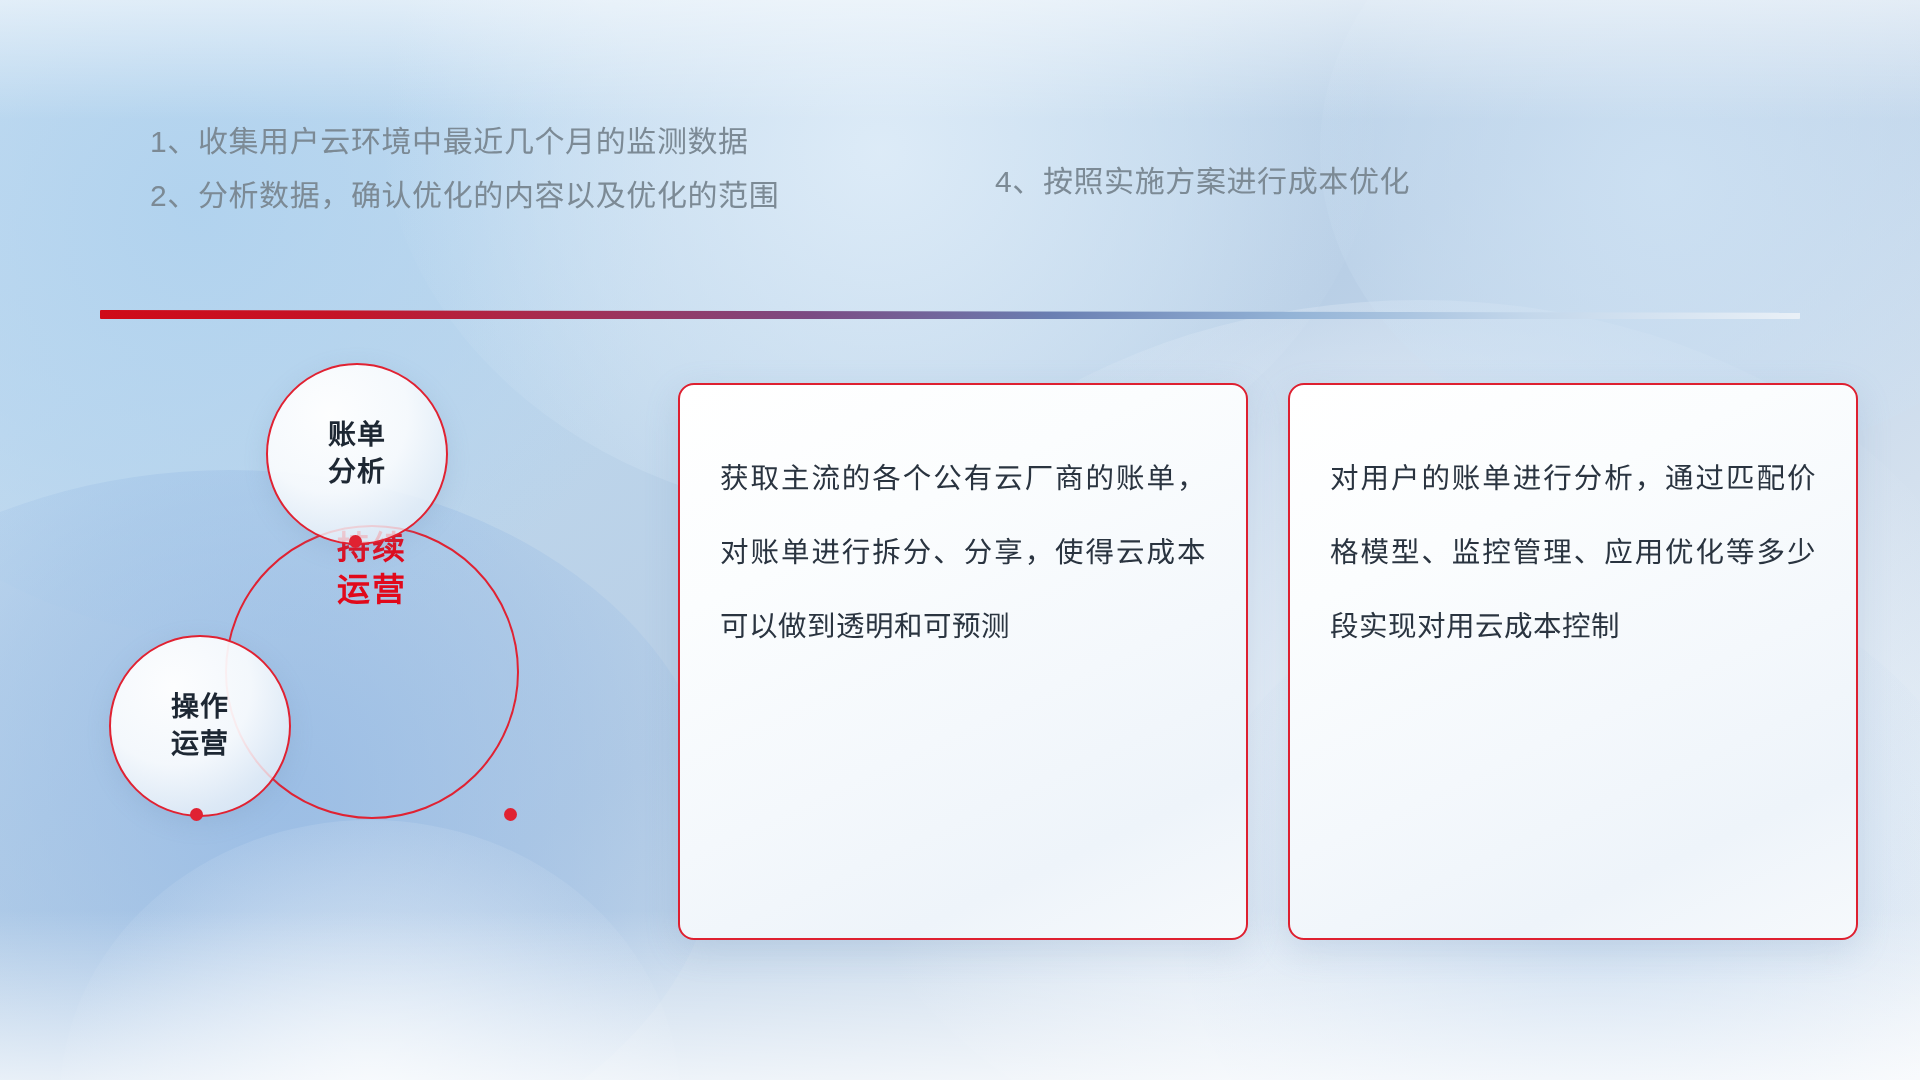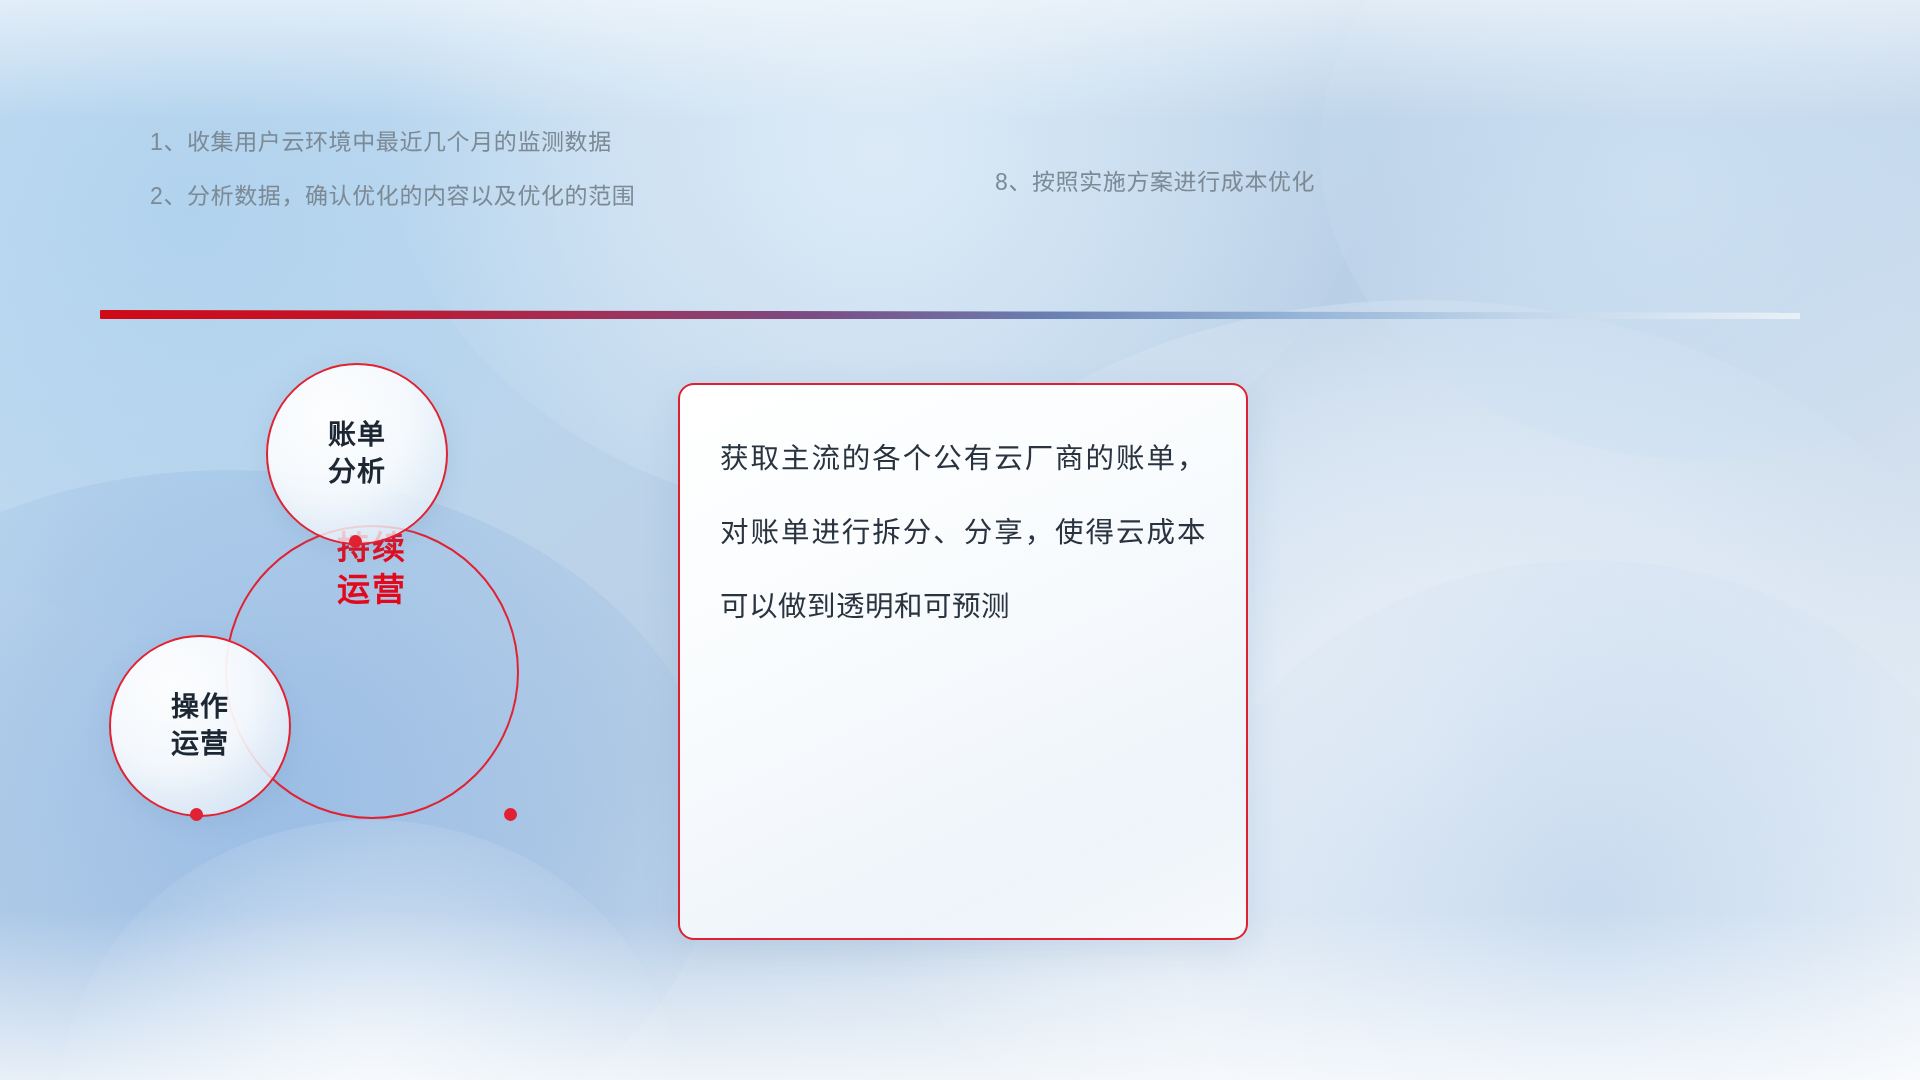--- a/index.html
+++ b/index.html
@@ -78,21 +78,21 @@
     top: 115px;
     width: 740px;
   }
   .steps-right {
     position: absolute;
     left: 995px;
     top: 155px;
     width: 760px;
   }
   .step-line {
-    font-size: 23px;
+    font-size: 30px;
     line-height: 54px;
     color: #7c8a95;
     letter-spacing: 0.6px;
     white-space: nowrap;
   }
 
   
   .divider {
     position: absolute;
     left: 100px;
@@ -179,21 +179,21 @@
     border: 2px solid #de2030;
     border-radius: 16px;
     background: linear-gradient(155deg, #ffffff 0%, #fbfdfe 28%, #f4f8fc 58%, #eef4fa 80%, #f6f9fc 100%);
     box-shadow: 0 10px 34px rgba(110,145,185,0.20);
     overflow: hidden;
   }
   .card-1 { left: 678px; }
   .card-2 { left: 1288px; }
 
   .card-body {
-    padding: 36px 40px 0 40px;
+    padding: 56px 40px 0 40px;
   }
   .card-text {
     font-size: 28.5px;
     line-height: 74px;
     color: #2a3440;
     letter-spacing: 0.5px;
     text-align: justify;
     text-justify: inter-character;
   }
 </style>
@@ -211,21 +211,21 @@
   <div class="blob blob-g"></div>
   <div class="vignette-top"></div>
   <div class="vignette-bottom"></div>
 
   <div class="steps-left">
     <div class="step-line">1、收集用户云环境中最近几个月的监测数据</div>
     <div class="step-line">2、分析数据，确认优化的内容以及优化的范围</div>
   </div>
 
   <div class="steps-right">
-    <div class="step-line">8、按照实施方案进行成本优化</div>
+    <div class="step-line">4、按照实施方案进行成本优化</div>
   </div>
 
   <div class="divider"></div>
 
   <div class="venn">
 
     <div class="c-center">
       <div class="center-label">
         <span>持续</span><br>
         <span>运营</span>
@@ -252,14 +252,20 @@
     <div class="venn-dot dot-right"></div>
   </div>
 
   <div class="card card-1">
     <div class="card-body">
       <div class="card-text">获取主流的各个公有云厂商的账单，对账单进行拆分、分享，使得云成本可以做到透明和可预测</div>
     </div>
 
   </div>
 
+  <div class="card card-2">
+    <div class="card-body">
+      <div class="card-text">对用户的账单进行分析，通过匹配价格模型、监控管理、应用优化等多少段实现对用云成本控制</div>
+    </div>
+
+  </div>
 
 </div>
 
 </body></html>

